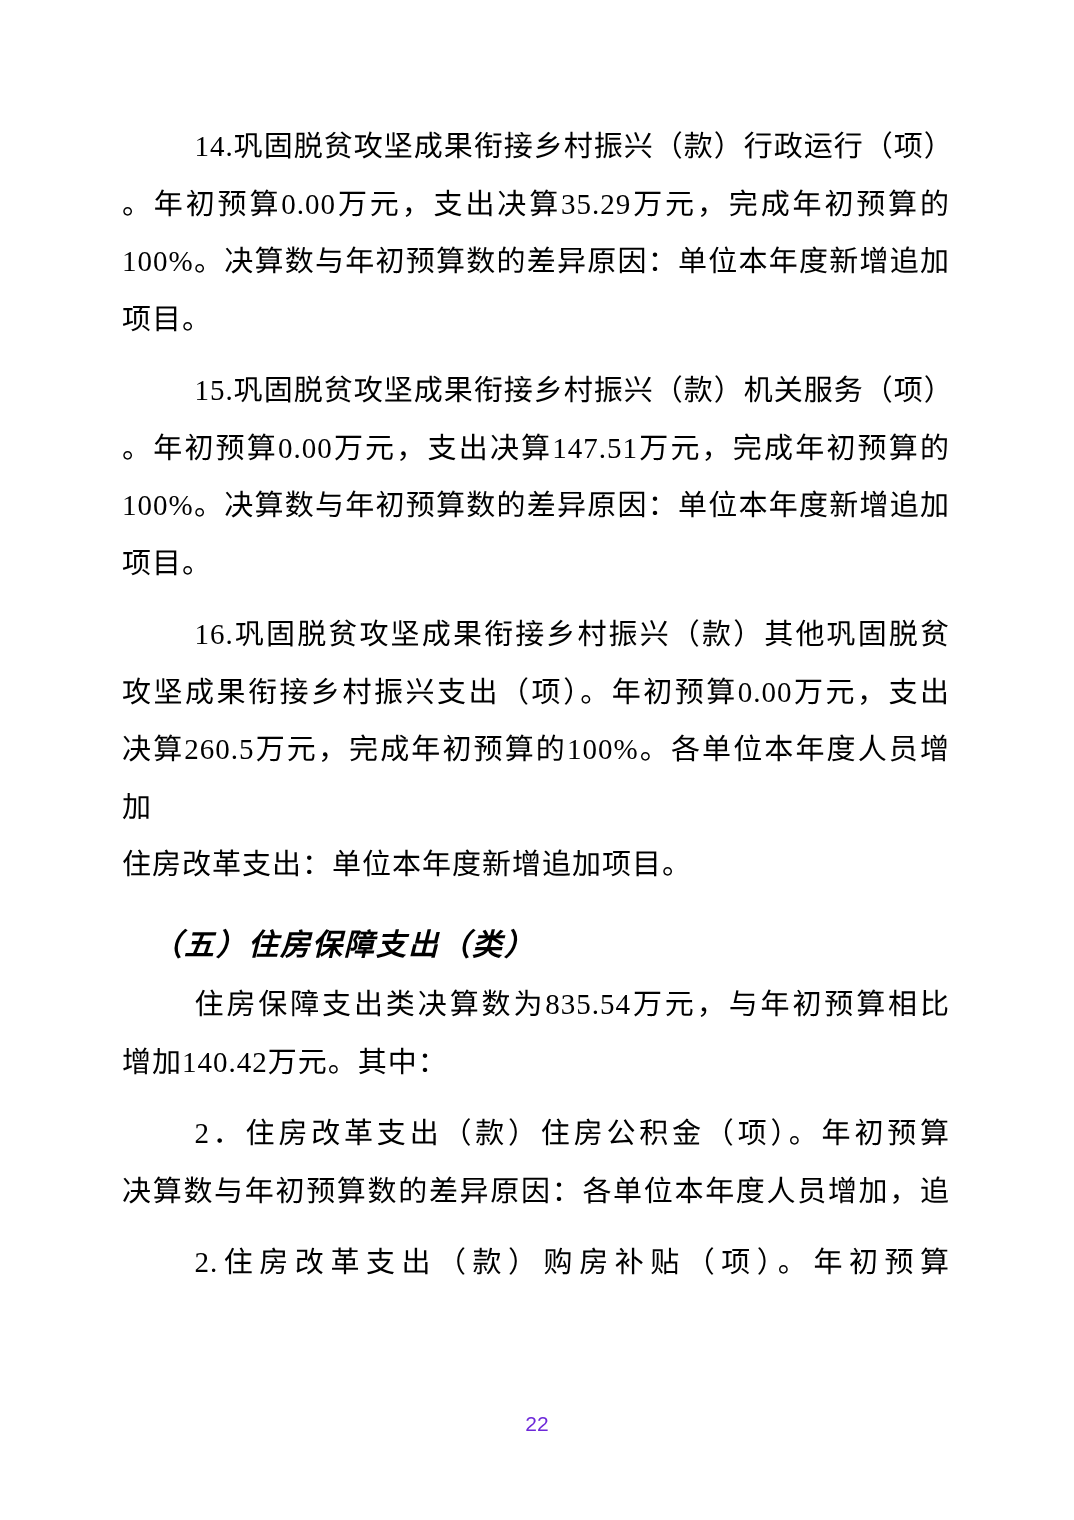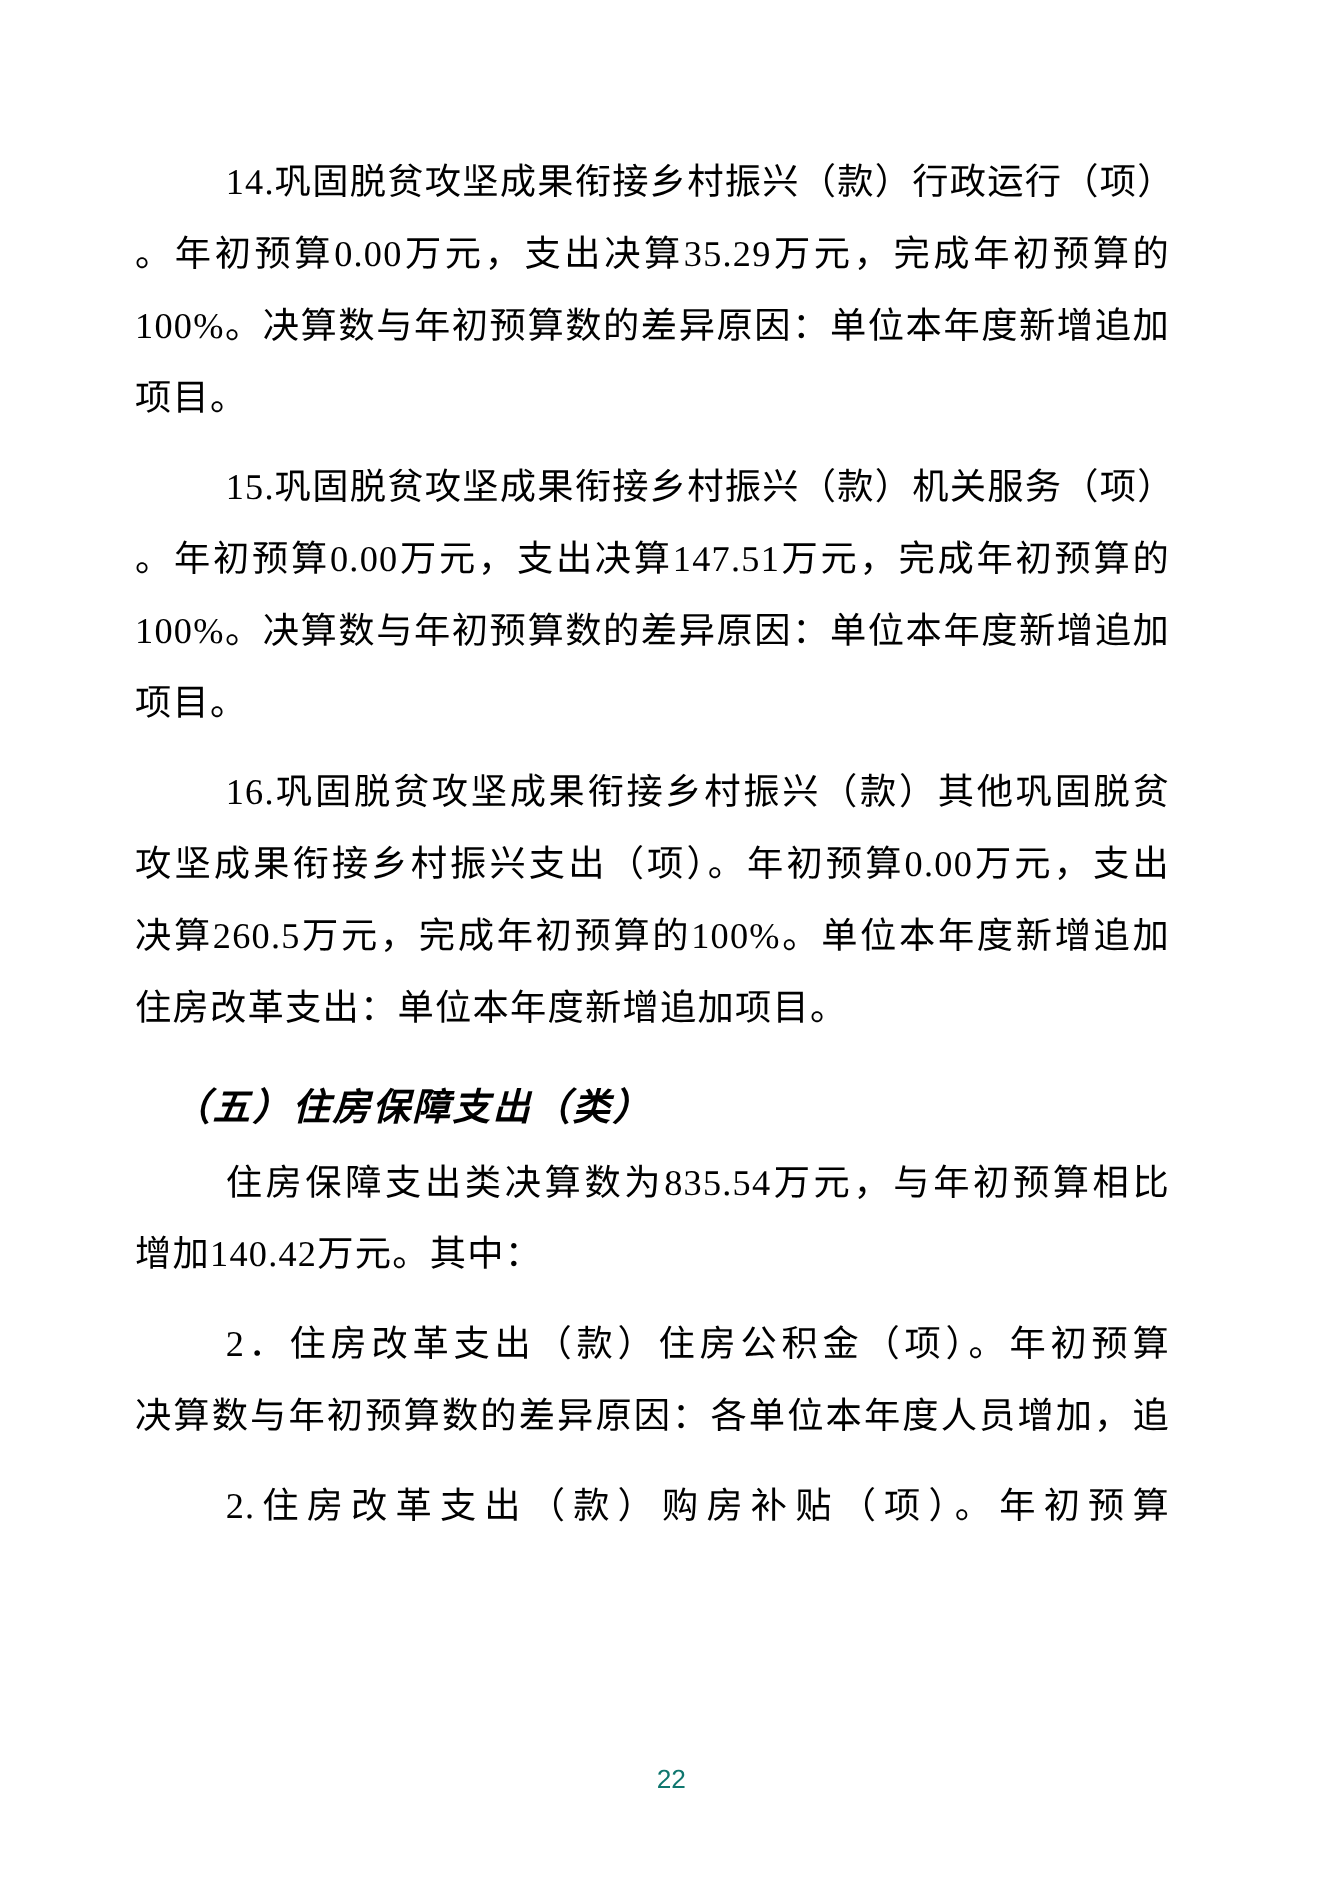--- a/index.html
+++ b/index.html
@@ -12,21 +12,21 @@
     width: 1074px;
     height: 1520px;
     background: #ffffff;
     color: #000000;
     font-family: "Liberation Serif", "DejaVu Serif", serif;
     overflow: hidden;
   }
   .content {
     position: absolute;
     top: 118px;
-    left: 108px;
+    left: 122px;
     width: 828px;
   }
   .para {
     font-size: 29px;
     line-height: 57.5px;
     letter-spacing: 1px;
   }
   .para + .para { margin-top: 14px; }
   .para .line {
     text-align: justify;
@@ -44,21 +44,21 @@
     font-style: italic;
   }
   .page-number {
     position: absolute;
     top: 1412px;
     left: 0;
     right: 0;
     text-align: center;
     font-family: "Liberation Sans", "DejaVu Sans", sans-serif;
     font-size: 21px;
-    color: #0f766e;
+    color: #6d28d9;
   }
 </style>
 </head>
 <body>
 
 <div class="page">
   <div class="content">
 
     <div class="para">
         <div class="line first">14.巩固脱贫攻坚成果衔接乡村振兴（款）行政运行（项）</div>
@@ -70,21 +70,21 @@
     <div class="para">
         <div class="line first">15.巩固脱贫攻坚成果衔接乡村振兴（款）机关服务（项）</div>
         <div class="line">。年初预算0.00万元，支出决算147.51万元，完成年初预算的</div>
         <div class="line">100%。决算数与年初预算数的差异原因：单位本年度新增追加</div>
         <div class="line last">项目。</div>
       </div>
 
     <div class="para">
         <div class="line first">16.巩固脱贫攻坚成果衔接乡村振兴（款）其他巩固脱贫</div>
         <div class="line">攻坚成果衔接乡村振兴支出（项）。年初预算0.00万元，支出</div>
-        <div class="line">决算260.5万元，完成年初预算的100%。单位本年度新增追加</div>
+        <div class="line">决算260.5万元，完成年初预算的100%。各单位本年度人员增加</div>
         <div class="line last">住房改革支出：单位本年度新增追加项目。</div>
       </div>
 
     <h3 class="heading">（五）住房保障支出（类）</h3>
 
     <div class="para">
         <div class="line first">住房保障支出类决算数为835.54万元，与年初预算相比</div>
         <div class="line last">增加140.42万元。其中：</div>
       </div>
 

